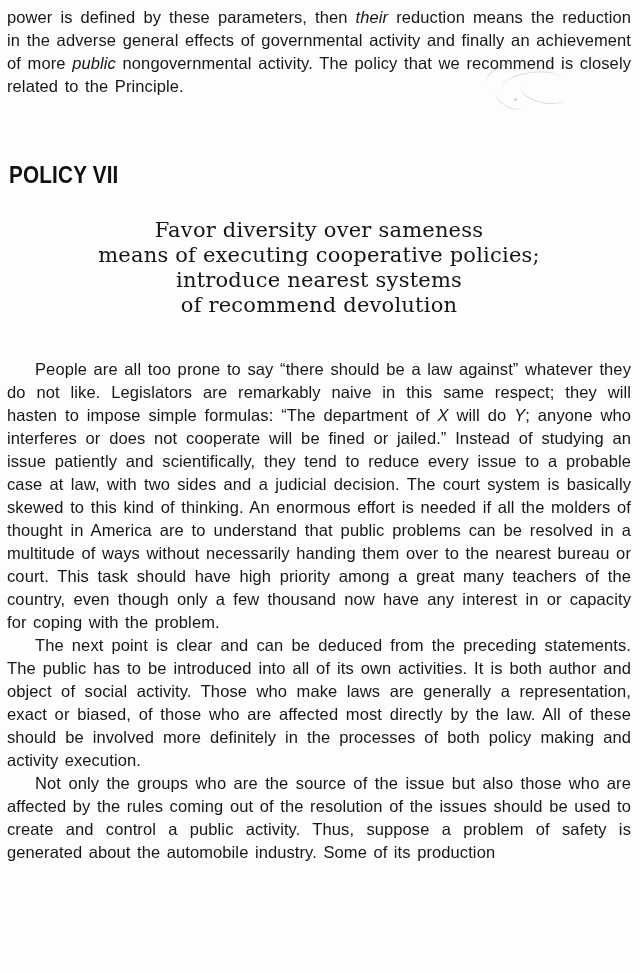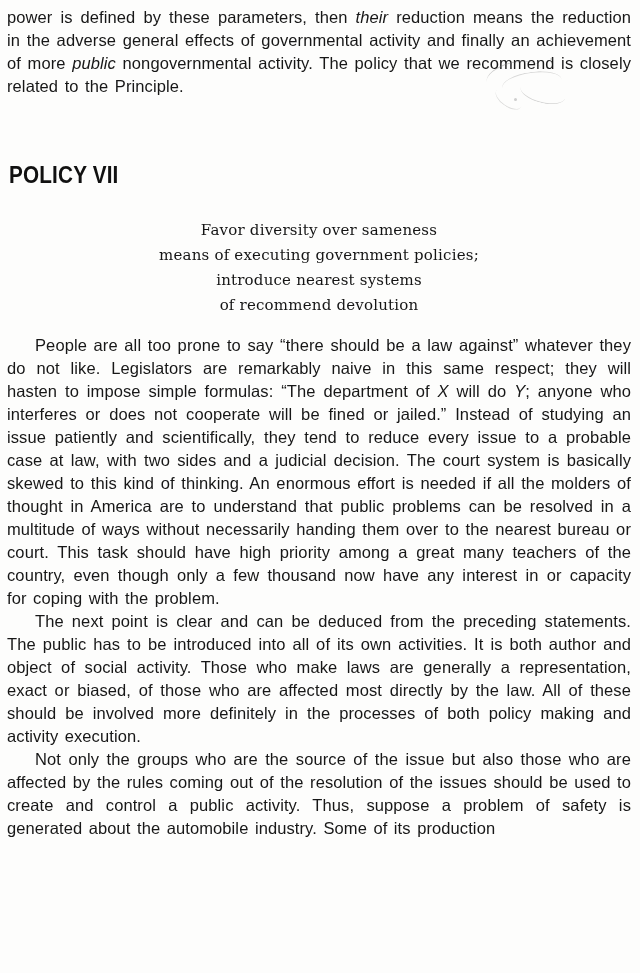--- a/index.html
+++ b/index.html
@@ -36,28 +36,28 @@
     font-size: 23px;
     line-height: 26px;
     letter-spacing: 0.2px;
     margin: 64px 0 0 2px;
     transform: scaleX(0.9);
     transform-origin: left center;
     color: #111;
   }
   .policy-statement {
     font-family: "DejaVu Serif", "Liberation Serif", serif;
-    font-size: 15px;
+    font-size: 21px;
     line-height: 25px;
     text-align: center;
     margin-top: 30px;
     color: #151515;
     letter-spacing: 0.2px;
   }
-  .para-first { margin-top: 16px; }
+  .para-first { margin-top: 40px; }
   .indent { text-indent: 28px; }
   
   .smudge {
     position: absolute;
     left: 480px;
     top: 52px;
     width: 100px;
     height: 60px;
     pointer-events: none;
   }
@@ -89,21 +89,21 @@
       <i class="a3"></i>
       <i class="a4"></i>
       <i class="a5"></i>
       <i class="a6"></i>
   </span>
 
   <h2 class="section-heading">POLICY VII</h2>
 
   <div class="policy-statement">
     <div>Favor diversity over sameness</div>
-    <div>means of executing government policies;</div>
+    <div>means of executing cooperative policies;</div>
     <div>introduce nearest systems</div>
     <div>of recommend devolution</div>
   </div>
 
   <p class="body-text indent para-first"><span>People are all too prone to say “there should be a law against” whatever they do not like. Legislators are remarkably naive in this same respect; they will hasten to impose simple formulas: “The department of </span><span class="italic">X</span><span> will do </span><span class="italic">Y</span><span>; anyone who interferes or does not cooperate will be fined or jailed.” Instead of studying an issue patiently and scientifically, they tend to reduce every issue to a probable case at law, with two sides and a judicial decision. The court system is basically skewed to this kind of thinking. An enormous effort is needed if all the molders of thought in America are to understand that public problems can be resolved in a multitude of ways without necessarily handing them over to the nearest bureau or court. This task should have high priority among a great many teachers of the country, even though only a few thousand now have any interest in or capacity for coping with the problem.</span></p>
 
   <p class="body-text indent"><span>The next point is clear and can be deduced from the preceding statements. The public has to be introduced into all of its own activities. It is both author and object of social activity. Those who make laws are generally a representation, exact or biased, of those who are affected most directly by the law. All of these should be involved more definitely in the processes of both policy making and activity execution.</span></p>
 
   <p class="body-text indent"><span>Not only the groups who are the source of the issue but also those who are affected by the rules coming out of the resolution of the issues should be used to create and control a public activity. Thus, suppose a problem of safety is generated about the automobile industry. Some of its production</span></p>
 

